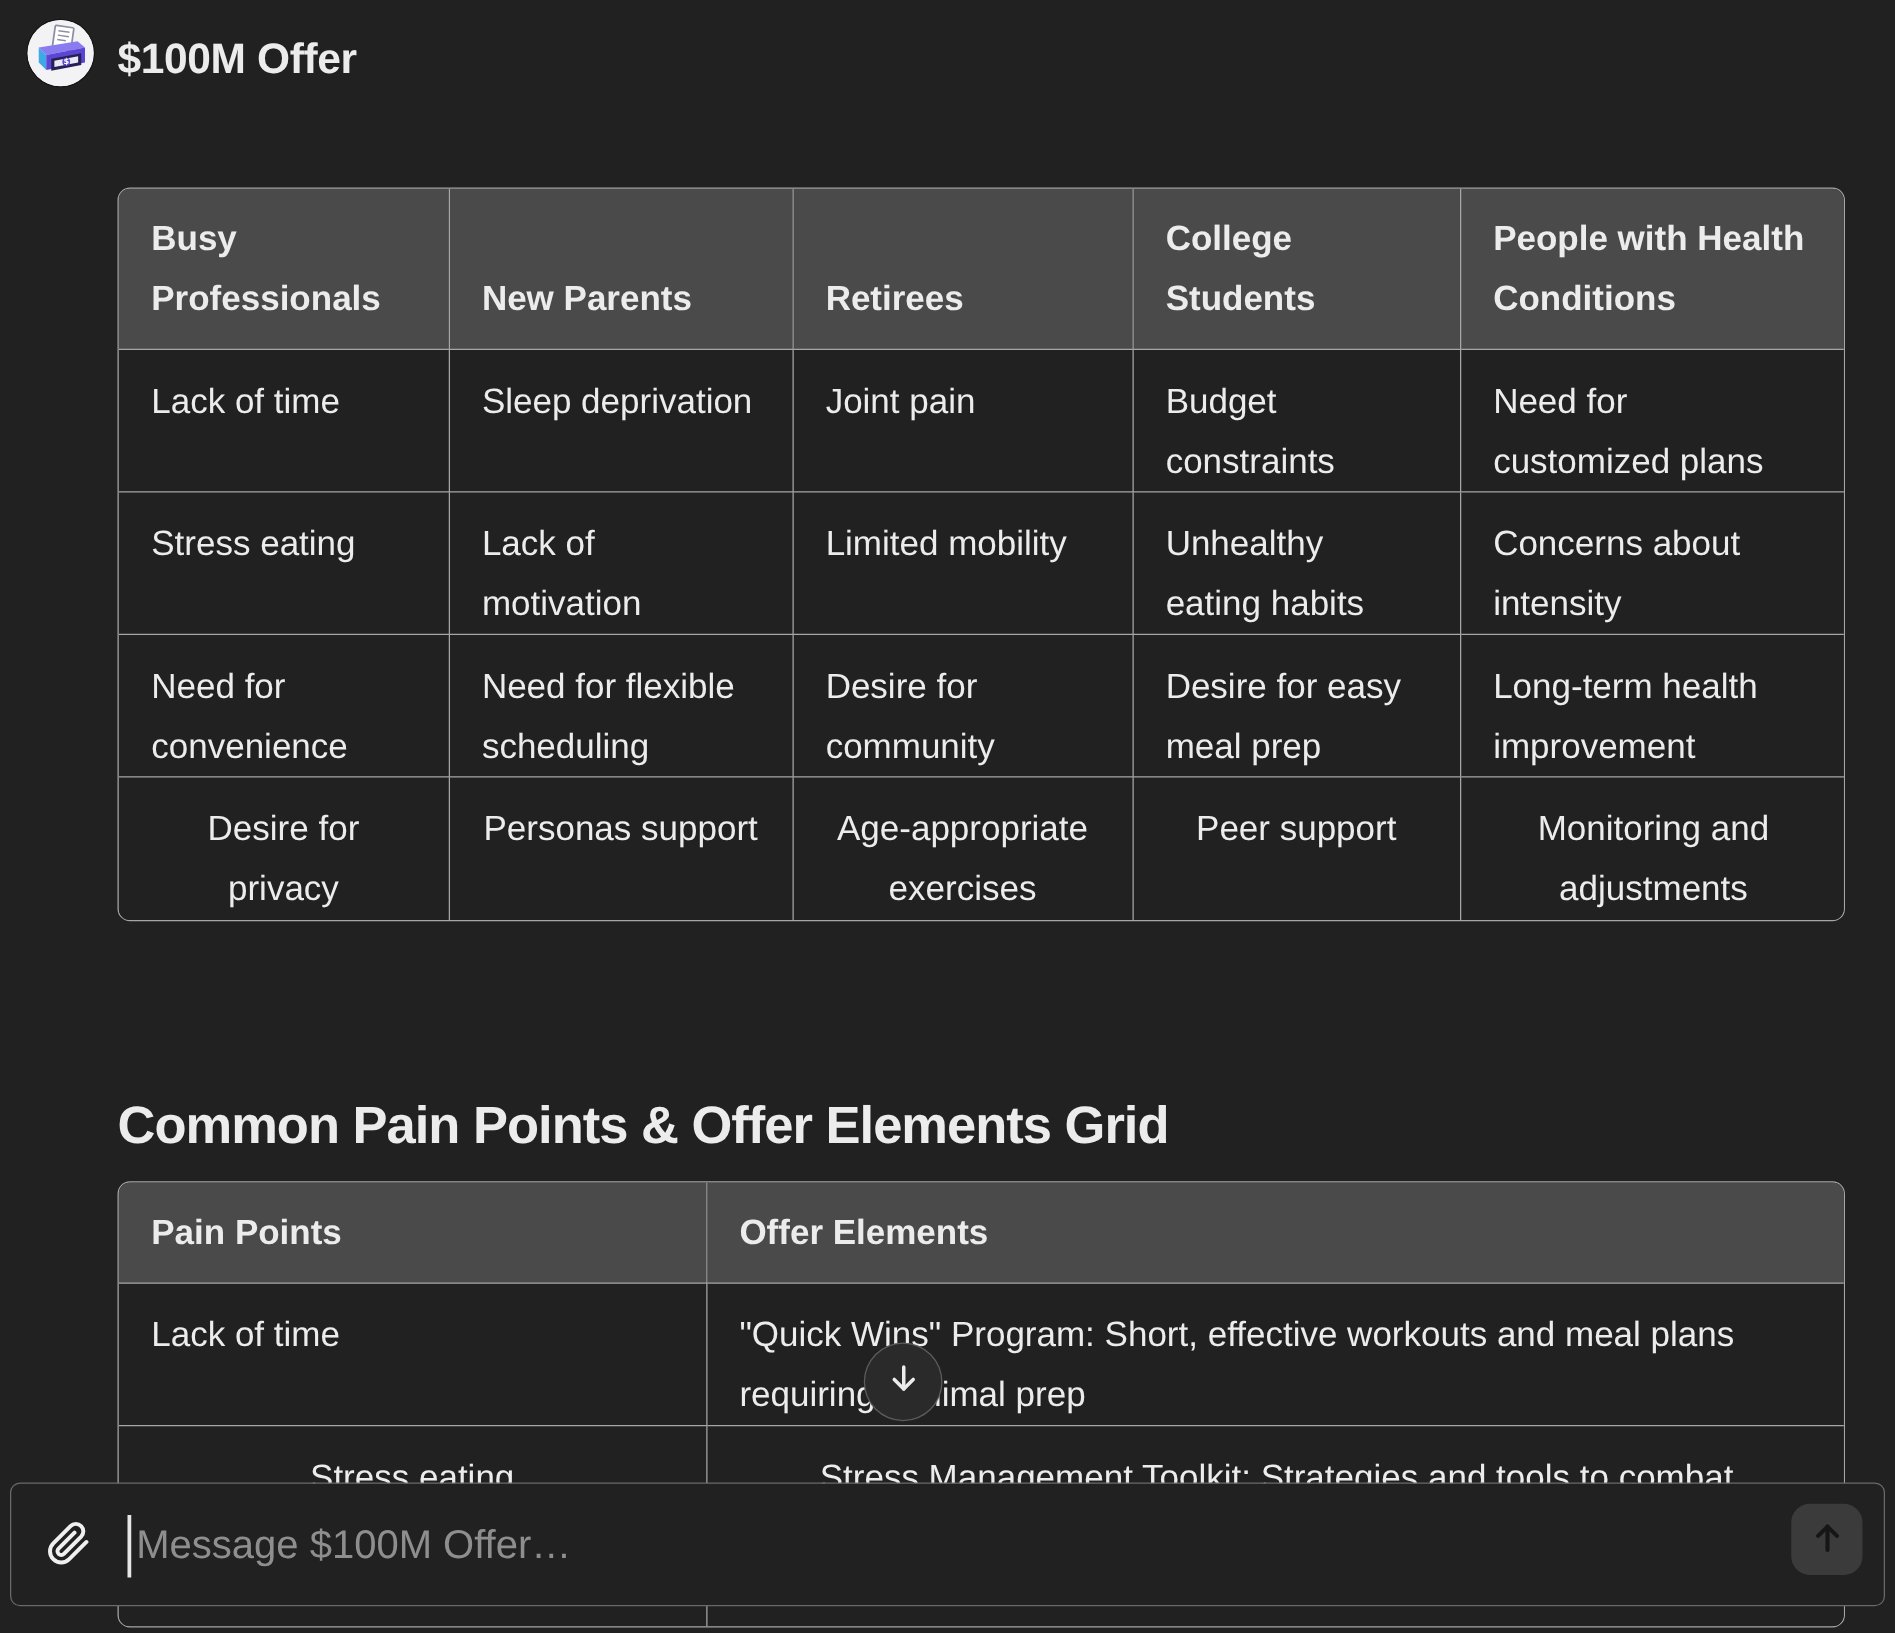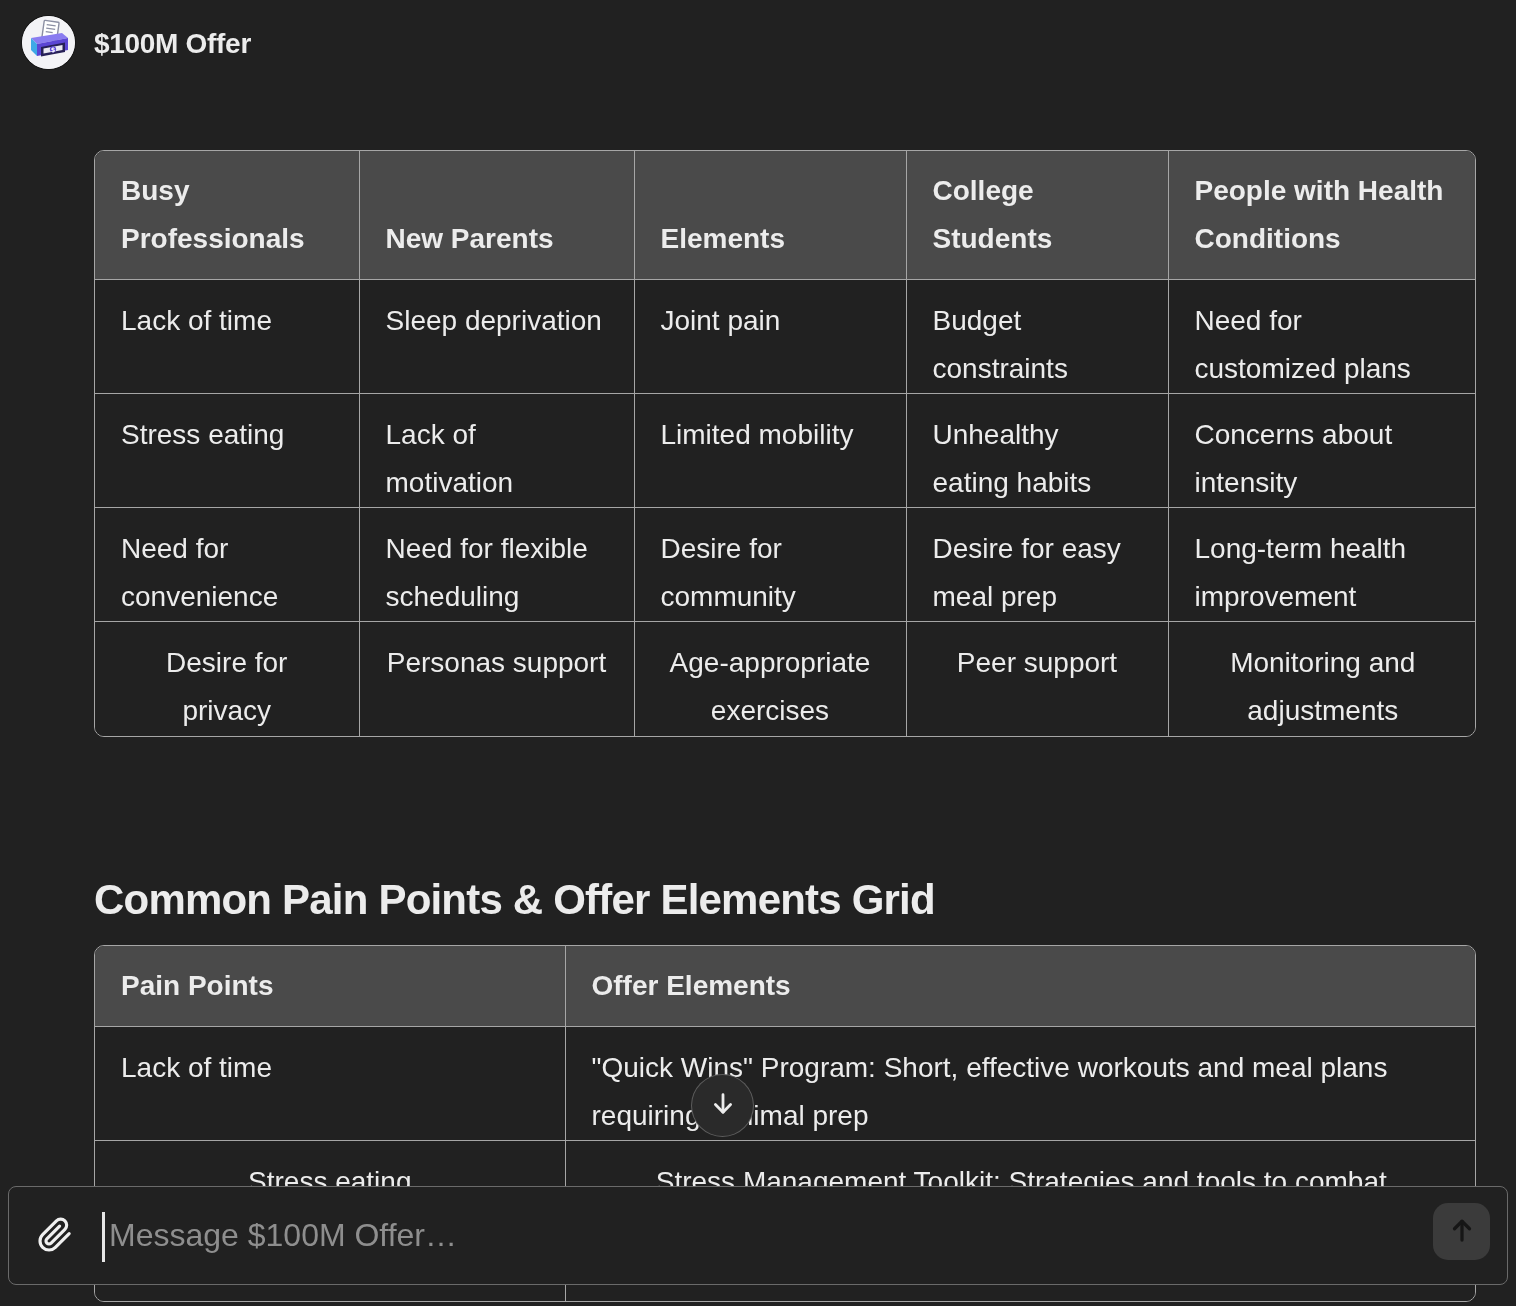--- a/index.html
+++ b/index.html
@@ -13,21 +13,21 @@
   .app { position:absolute; inset:0; }
 
   
   .avatar {
     position:absolute; left:22px; top:16px; width:53px; height:53px;
     border-radius:50%; overflow:hidden; background:#f3f3f6;
     box-shadow:0 0 0 1px rgba(0,0,0,.35);
   }
   .gpt-title {
     position:absolute; left:94px; top:28px;
-    font-size:28px; font-weight:700; letter-spacing:-0.3px; color:#ececec;
+    font-size:34px; font-weight:700; letter-spacing:-0.3px; color:#ececec;
     cursor:pointer;
   }
 
   
   .h2 {
     position:absolute; left:94px;
     font-size:42px; font-weight:700; letter-spacing:-0.8px; color:#ececec;
     white-space:nowrap;
   }
   .h2.first  { top:80px; }
@@ -136,21 +136,21 @@
         <col style="width:264px">
           <col style="width:275px">
           <col style="width:272px">
           <col style="width:262px">
           <col style="width:309px">
       </colgroup>
       <thead>
         <tr>
           <th>Busy Professionals</th>
           <th>New Parents</th>
-          <th>Elements</th>
+          <th>Retirees</th>
           <th>College Students</th>
           <th>People with Health Conditions</th>
         </tr>
       </thead>
       <tbody>
         <tr>
           <td>Lack of time</td>
           <td>Sleep deprivation</td>
           <td>Joint pain</td>
           <td>Budget constraints</td>

